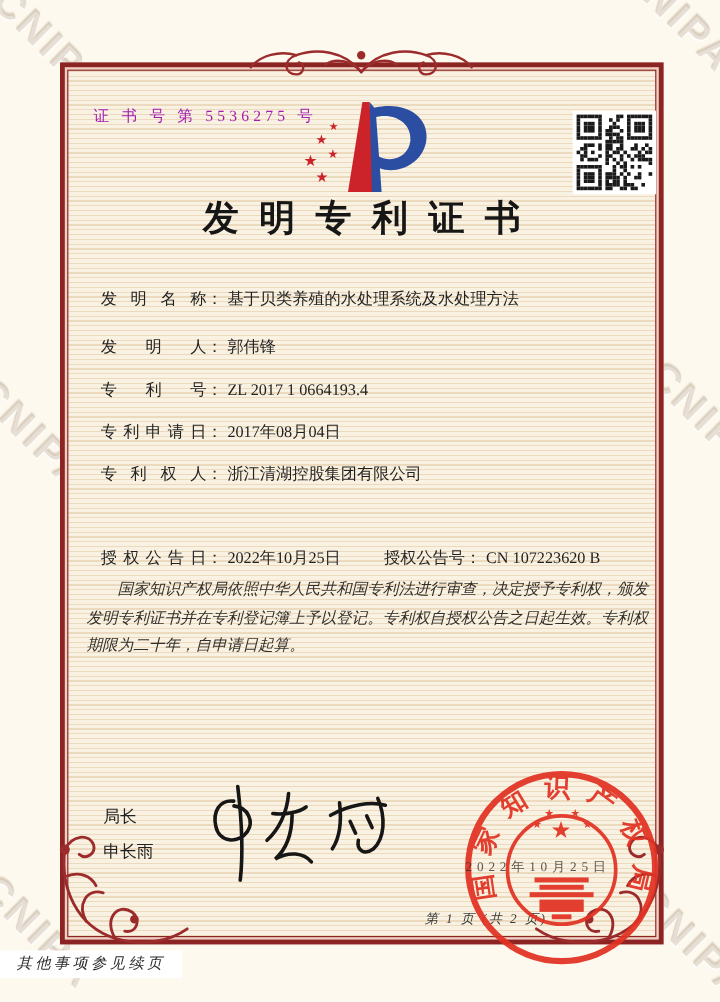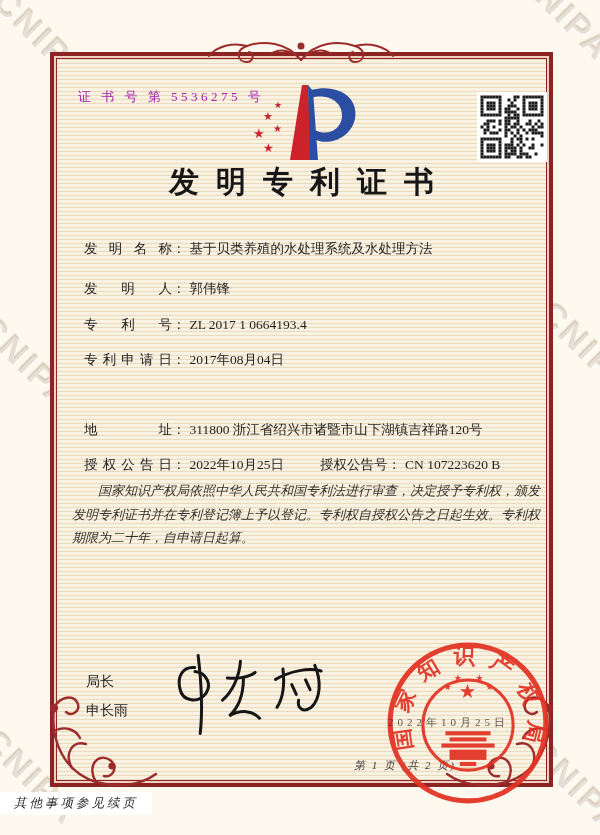--- a/index.html
+++ b/index.html
@@ -362,22 +362,22 @@
   </div>
   <div class="abs field-row" style="top:240px">
     <span class="field-label">发明名称</span><span class="field-colon">：</span><span>基于贝类养殖的水处理系统及水处理方法</span>
   </div>
   <div class="abs field-row" style="top:316px">
     <span class="field-label">专利号</span><span class="field-colon">：</span><span>ZL 2017 1 0664193.4</span>
   </div>
   <div class="abs field-row" style="top:351px">
     <span class="field-label">专利申请日</span><span class="field-colon">：</span><span>2017年08月04日</span>
   </div>
-  <div class="abs field-row" style="top:421px">
-    <span class="field-label">地址</span><span class="field-colon">：</span><span>311800 浙江省绍兴市诸暨市山下湖镇吉祥路120号</span>
+  <div class="abs field-row" style="top:386px">
+    <span class="field-label">专利权人</span><span class="field-colon">：</span><span>浙江清湖控股集团有限公司</span>
   </div>
   <div class="abs field-row" style="top:456px">
     <span class="field-label">授权公告日</span><span class="field-colon">：</span><span>2022年10月25日</span><span class="field-label2">授权公告号</span><span class="field-colon">：</span><span>CN 107223620 B</span>
   </div>
 
   <div class="abs paragraphs">
     <p>国家知识产权局依照中华人民共和国专利法进行审查，决定授予专利权，颁发发明专利证书并在专利登记簿上予以登记。专利权自授权公告之日起生效。专利权期限为二十年，自申请日起算。</p>
   </div>
 
   <div class="abs signoff">

